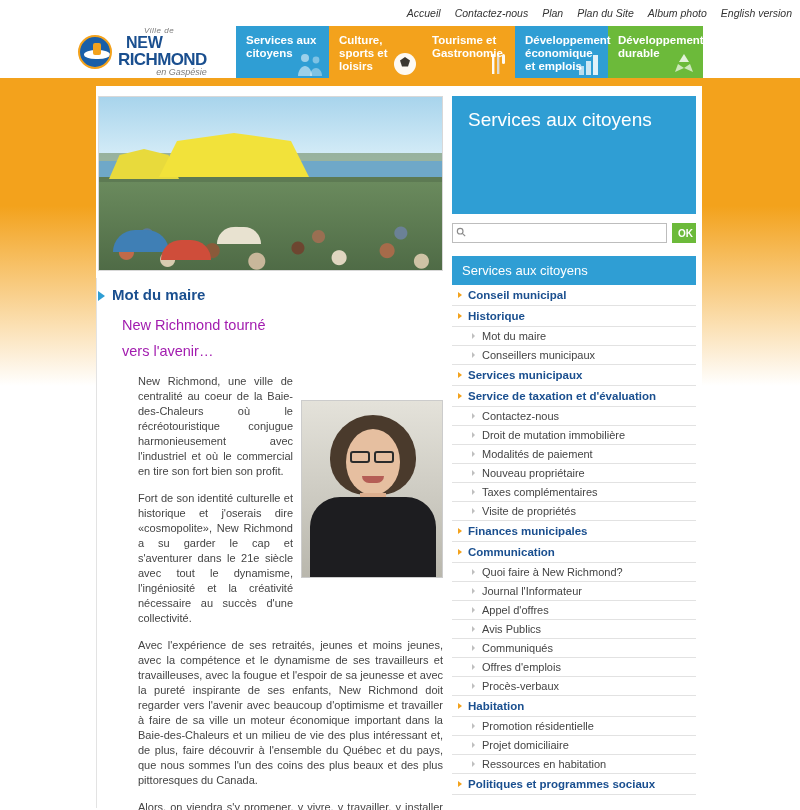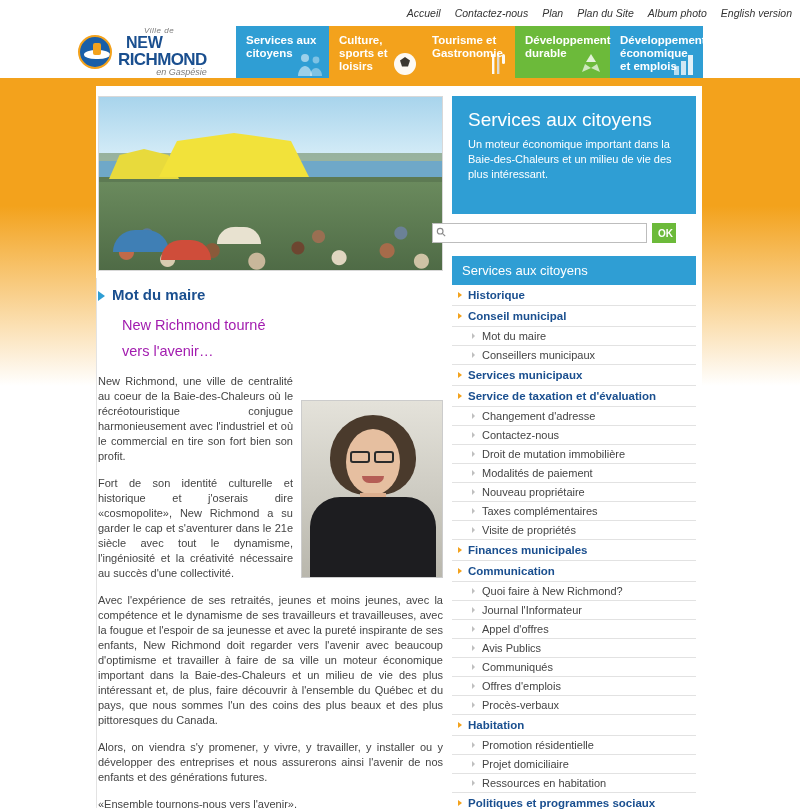--- a/index.html
+++ b/index.html
@@ -148,21 +148,21 @@
   .hero .umb3{position:absolute;left:118px;bottom:26px;width:44px;height:17px;border-radius:44px 44px 0 0;background:#e8e2d0;}
 
   .blue-panel {
     position:absolute; left:356px; top:10px; width:244px; height:118px;
     background:#2f9ed4; color:#ffffff; padding:14px 16px;
   }
   .blue-panel h1 { margin:0 0 7px 0; font-size:19px; font-weight:normal; line-height:20px; }
   .blue-panel p { margin:0; font-size:11px; line-height:15px; }
 
   .search-row {
-    position:absolute; left:336px; top:136px; width:244px; height:22px;
+    position:absolute; left:356px; top:136px; width:244px; height:22px;
     display:flex; align-items:center; gap:5px;
   }
   .search-input {
     flex:1; height:20px; border:1px solid #bdbdbd; font-size:11px;
     padding:2px 4px 2px 18px; color:#666;
     background:#fff;
   }
   .search-icon-box{position:relative;flex:1;height:20px;}
   .search-icon-box svg{position:absolute;left:4px;top:4px;}
   .search-icon-box input{width:100%;}
@@ -189,21 +189,21 @@
   .lvl2:before{content:"";position:absolute;left:20px;top:6px;border-left:3px solid #bfbfbf;border-top:3px solid transparent;border-bottom:3px solid transparent;}
 
   
   .mot-title {
     position:absolute; left:2px; top:200px; font-size:15px; color:#1a4f8f; font-weight:bold;
     padding-left:14px;
   }
   .mot-title:before{content:"";position:absolute;left:0;top:5px;border-left:7px solid #2f9ed4;border-top:5px solid transparent;border-bottom:5px solid transparent;}
   .article { position:absolute; left:2px; top:226px; width:345px; }
   .article h2 { margin:0 0 10px 0; font-size:14.5px; color:#a21caf; font-weight:normal; line-height:26px; width:195px;padding-left:24px;}
-  .article p { margin:0 0 12px 0; font-size:11px; line-height:15px; text-align:justify; color:#444; }
+  .article p { margin:0 0 12px 0; font-size:11px; line-height:15px; text-align:justify; color:#444;padding-left:40px; }
   .portrait {
     position:absolute; left:203px; top:88px; width:142px; height:178px;
     border:1px solid #cccccc;
     background:linear-gradient(#dcdcd6,#c9c9c2);
     overflow:hidden;
   }
   .portrait .bg{position:absolute;inset:0;background:linear-gradient(#e4e2da,#b9b7ad);}
   .portrait .hair{position:absolute;left:28px;top:14px;width:86px;height:80px;border-radius:46px 46px 38px 38px;background:#4a3a2c;}
   .portrait .face{position:absolute;left:44px;top:28px;width:54px;height:66px;border-radius:27px/33px;background:#e6bfa0;}
   .portrait .glassL{position:absolute;left:48px;top:50px;width:20px;height:12px;border:2px solid #2b2b2b;border-radius:3px;}
@@ -256,34 +256,34 @@
       </svg>
     </div>
     <div class="navitem nav-2">
       <span class="lbl">Tourisme et Gastronomie</span>
       <svg class="navicon" viewBox="0 0 30 26">
         <rect x="11" y="4" width="2.4" height="20" fill="#ffffff"></rect>
         <rect x="16" y="4" width="2.4" height="20" fill="#dddddd"></rect>
         <rect x="21" y="4" width="3" height="10" rx="1.5" fill="#ffffff"></rect>
       </svg>
     </div>
+    <div class="navitem nav-3">
+      <span class="lbl">Développement économique et emplois</span>
+      <svg class="navicon" viewBox="0 0 30 26">
+        <rect x="5" y="16" width="5" height="9" fill="#ffffff" opacity=".7"></rect>
+        <rect x="12" y="11" width="5" height="14" fill="#ffffff" opacity=".8"></rect>
+        <rect x="19" y="5" width="5" height="20" fill="#ffffff" opacity=".9"></rect>
+      </svg>
+    </div>
     <div class="navitem nav-4">
       <span class="lbl">Développement durable</span>
       <svg class="navicon" viewBox="0 0 30 26">
         <path d="M15 4l5 8h-10z" fill="#ffffff" opacity=".85"></path>
         <path d="M6 22l3-8 6 4z" fill="#ffffff" opacity=".7"></path>
         <path d="M24 22l-3-8-6 4z" fill="#ffffff" opacity=".7"></path>
-      </svg>
-    </div>
-    <div class="navitem nav-3">
-      <span class="lbl">Développement économique et emplois</span>
-      <svg class="navicon" viewBox="0 0 30 26">
-        <rect x="5" y="16" width="5" height="9" fill="#ffffff" opacity=".7"></rect>
-        <rect x="12" y="11" width="5" height="14" fill="#ffffff" opacity=".8"></rect>
-        <rect x="19" y="5" width="5" height="20" fill="#ffffff" opacity=".9"></rect>
       </svg>
     </div>
   </div>
 </div>
 <div class="orangeband"></div>
 
 <div class="page">
   <div class="leftgrad"></div>
   <div class="rightgrad"></div>
 
@@ -298,57 +298,53 @@
       <div class="tent2"></div>
       <div class="tent"></div>
       <div class="crowd"></div>
       <div class="umb1"></div>
       <div class="umb2"></div>
       <div class="umb3"></div>
     </div>
 
     <div class="blue-panel">
       <h1>Services aux citoyens</h1>
-      <p>Un moteur économique important dans la Baie-des-Chaleurs et un milieu de vie des plus intéressant.</p>
     </div>
 
     <div class="search-row">
       <div class="search-icon-box">
         <svg width="10" height="10" viewBox="0 0 12 12">
           <circle cx="5" cy="5" r="3.4" fill="none" stroke="#8a8a8a" stroke-width="1.4"></circle>
           <line x1="7.6" y1="7.6" x2="11" y2="11" stroke="#8a8a8a" stroke-width="1.4"></line>
         </svg>
         <input class="search-input" type="text" placeholder="" style="">
       </div>
       <button class="ok-btn">OK</button>
     </div>
 
     <div class="sidebar">
       <div class="side-title">Services aux citoyens</div>
       <ul class="side-list">
         <li>
+            <div class="lvl1">Conseil municipal</div>
+          </li>
+        <li>
             <div class="lvl1">Historique</div>
           </li>
         <li>
-            <div class="lvl1">Conseil municipal</div>
-          </li>
-        <li>
             <div class="lvl2">Mot du maire</div>
           </li>
         <li>
             <div class="lvl2">Conseillers municipaux</div>
           </li>
         <li>
             <div class="lvl1">Services municipaux</div>
           </li>
         <li>
             <div class="lvl1">Service de taxation et d'évaluation</div>
-          </li>
-        <li>
-            <div class="lvl2">Changement d'adresse</div>
           </li>
         <li>
             <div class="lvl2">Contactez-nous</div>
           </li>
         <li>
             <div class="lvl2">Droit de mutation immobilière</div>
           </li>
         <li>
             <div class="lvl2">Modalités de paiement</div>
           </li>

